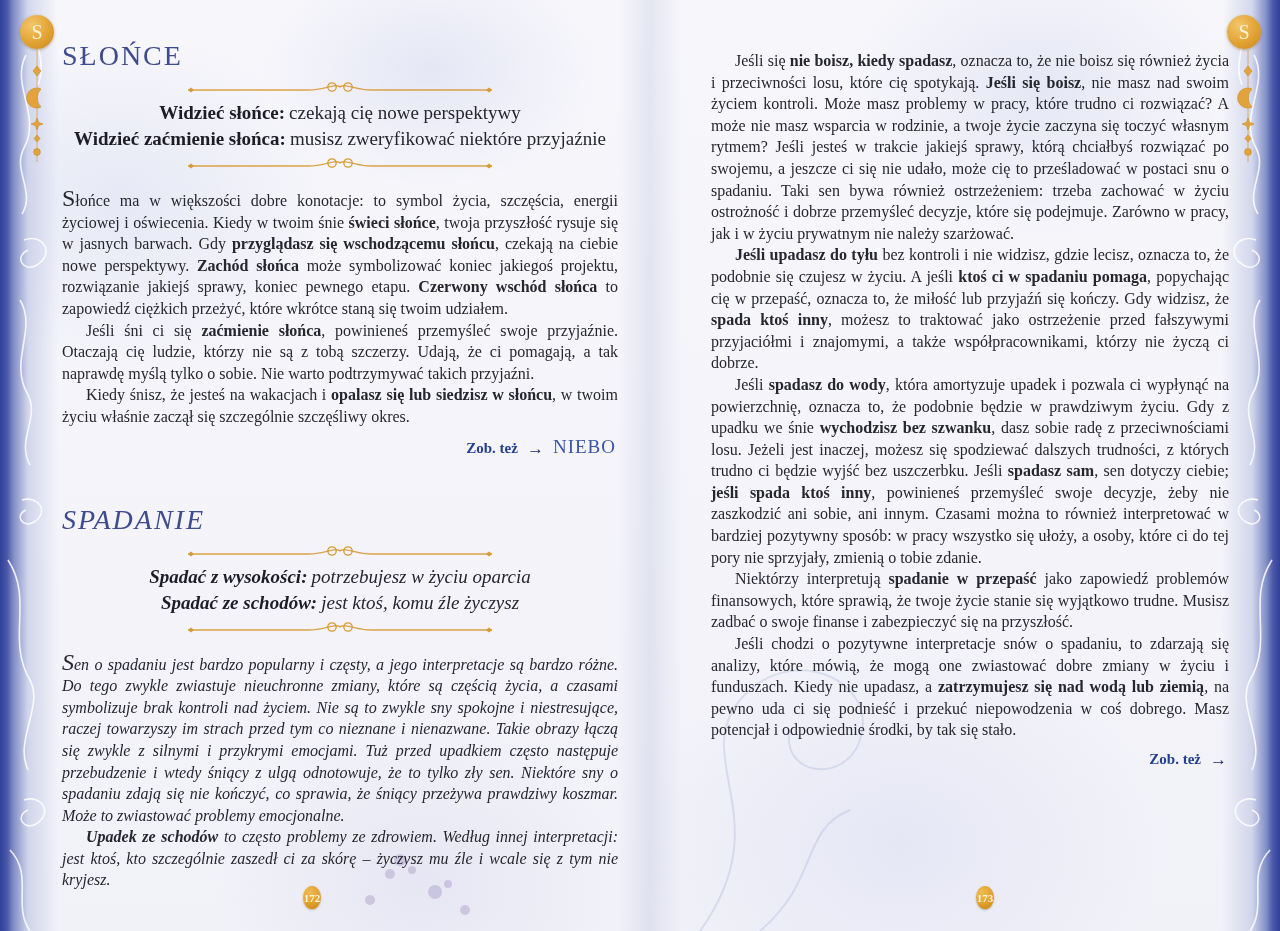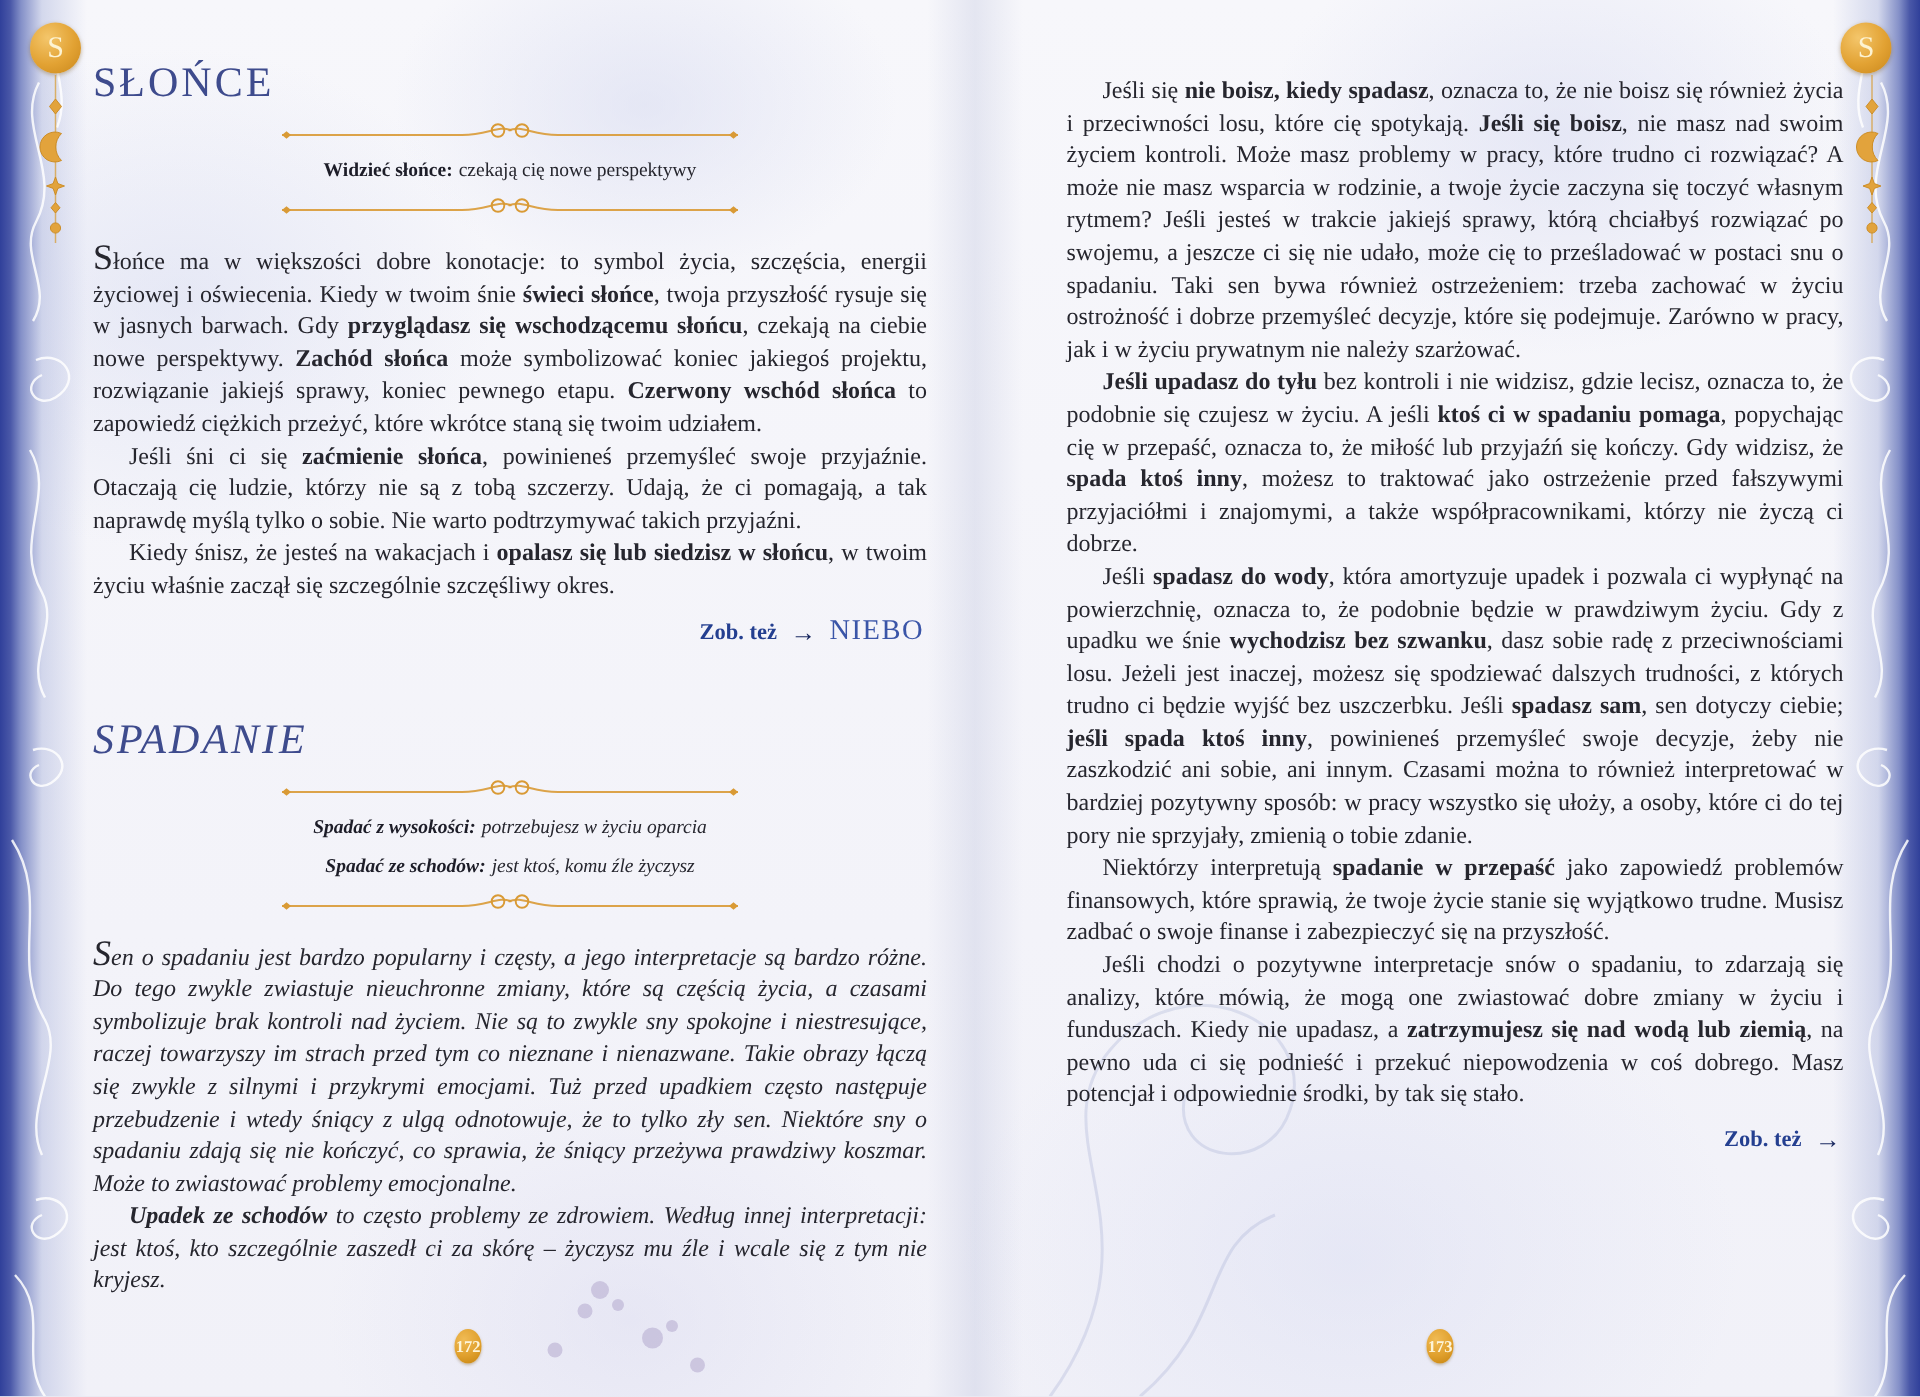--- a/index.html
+++ b/index.html
@@ -34,39 +34,39 @@
   .charms-left{left:25px;top:50px;}
   .charms-right{left:1236px;top:50px;}
   
   .page{position:absolute;top:0;color:#26262e;}
   .page-left{left:62px;width:556px;padding-top:40px;}
   .page-right{left:711px;width:518px;padding-top:50px;}
   .entry-title{margin:0 0 6px 0;text-align:left;font-weight:400;color:#3e4b8d;
     font-size:28px;letter-spacing:2px;}
   .entry-spadanie{margin-top:46px;font-style:italic;}
   .flourish{display:block;margin:2px auto 2px auto;}
-  .defs{text-align:center;font-size:13px;line-height:26px;margin:2px 0;}
+  .defs{text-align:center;font-size:19px;line-height:26px;margin:2px 0;}
   .def-term{font-weight:700;color:#1d1d28;}
   .def-meaning{margin-left:4px;color:#26262e;}
   .body-text{margin-top:14px;}
   p.para{margin:0;text-align:justify;font-size:16px;line-height:21.6px;}
   p.ind{text-indent:24px;}
   p.lead::first-letter{font-size:1.5em;line-height:.85;}
   .b{font-weight:700;}
   .see-also{display:flex;justify-content:flex-end;align-items:baseline;gap:9px;margin:8px 2px 0 0;}
   .see-label{font-weight:700;font-size:15px;color:#243f90;}
   .see-arrow{font-weight:700;font-size:17px;color:#17265e;position:relative;top:1px;}
   .see-targets{font-size:19px;letter-spacing:1px;color:#3a55a8;}
   
   .pagenum{position:absolute;width:18px;height:23px;border-radius:50%;
     background:radial-gradient(circle at 35% 30%,#f0bb55,#e0a02d 55%,#c4820f);
     color:#fdf4d8;font-size:11px;font-weight:700;display:flex;align-items:center;justify-content:center;
     box-shadow:0 1px 2px rgba(120,80,10,.35);}
   .pagenum-left{left:303px;top:886px;}
-  .pagenum-right{left:951px;top:886px;align-items:center;}
+  .pagenum-right{left:976px;top:886px;align-items:center;}
   
   .decor{position:absolute;pointer-events:none;}
 </style>
 </head>
 <body>
 
 <div class="spread">
 
   <div class="edge edge-left">
     <svg width="58" height="931" viewBox="0 0 58 931">
@@ -162,20 +162,23 @@
         <g fill="#d99a35">
             <polygon points="8,12 11,9.5 14,12 11,14.5"></polygon>
             <polygon points="306,12 309,9.5 312,12 309,14.5"></polygon>
           </g>
       </svg>
 
       <div class="defs">
         <div>
           <span class="def-term">Widzieć słońce:</span><span class="def-meaning">czekają cię nowe perspektywy</span>
         </div>
+        <div>
+          <span class="def-term">Widzieć zaćmienie słońca:</span><span class="def-meaning">musisz zweryfikować niektóre przyjaźnie</span>
+        </div>
       </div>
 
       <svg class="flourish" width="320" height="20" viewBox="0 0 320 20">
         <g fill="none" stroke="#d99a35" stroke-width="1.3">
           <path d="M8,12 H128 C146,12 152,5 161,9" opacity="0.9"></path>
           <path d="M312,12 H192 C174,12 168,5 159,9" opacity="0.9"></path>
           <circle cx="152" cy="9" r="4.2"></circle>
             <circle cx="168" cy="9" r="4.2"></circle>
         </g>
         <g fill="#d99a35">

